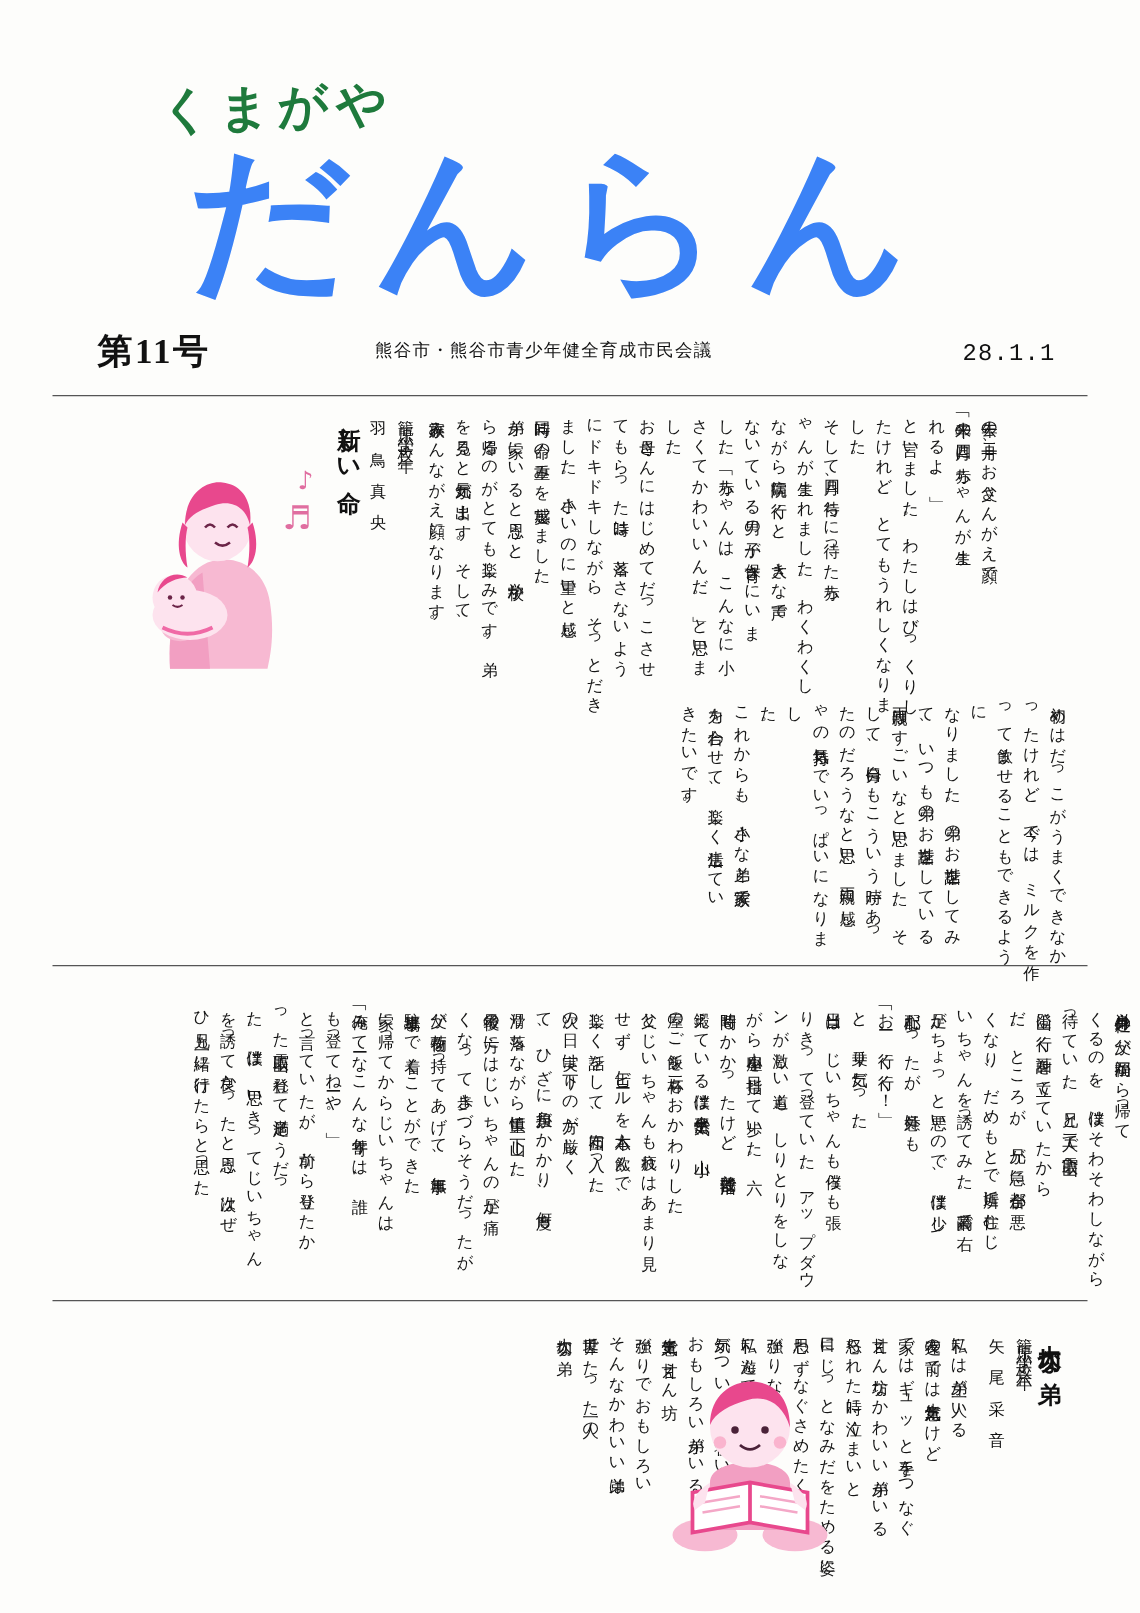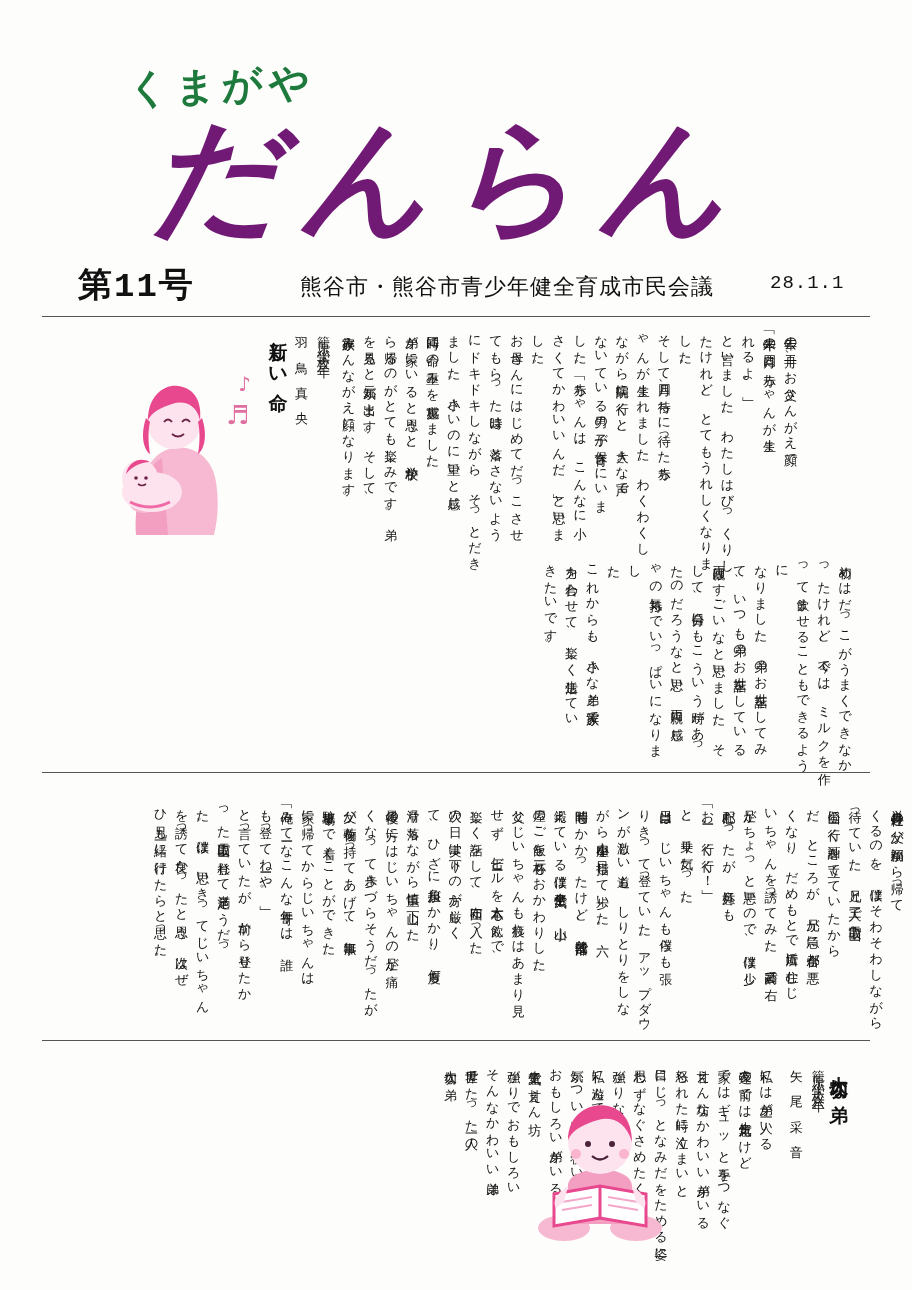--- a/index.html
+++ b/index.html
@@ -38,42 +38,41 @@
     letter-spacing: 6px;
     transform: rotate(-2deg);
   }
   .danran {
     position: absolute;
     left: 150px;
     top: 110px;
     font-family: "DejaVu Sans", sans-serif;
     font-size: 128px;
     font-weight: bold;
-    color: #701a75;
+    color: #3b82f6;
     letter-spacing: 18px;
     line-height: 1.05;
     white-space: nowrap;
-    font-style: italic;
   }
   .issue-no {
     position: absolute;
     left: 78px;
     top: 262px;
-    font-family: Liberation Mono, monospace;
-    font-size: 34px;
+    font-family: Liberation Serif, serif;
+    font-size: 28px;
     font-weight: bold;
     letter-spacing: 2px;
     color: #111;
   }
   .publisher {
     position: absolute;
     left: 300px;
     top: 272px;
     font-family: "DejaVu Sans", sans-serif;
-    font-size: 22px;
+    font-size: 14px;
     letter-spacing: 1px;
     color: #111;
   }
   .issue-date {
     position: absolute;
     left: 770px;
     top: 272px;
     font-family: Liberation Mono, monospace;
     font-size: 19px;
     letter-spacing: 1px;

